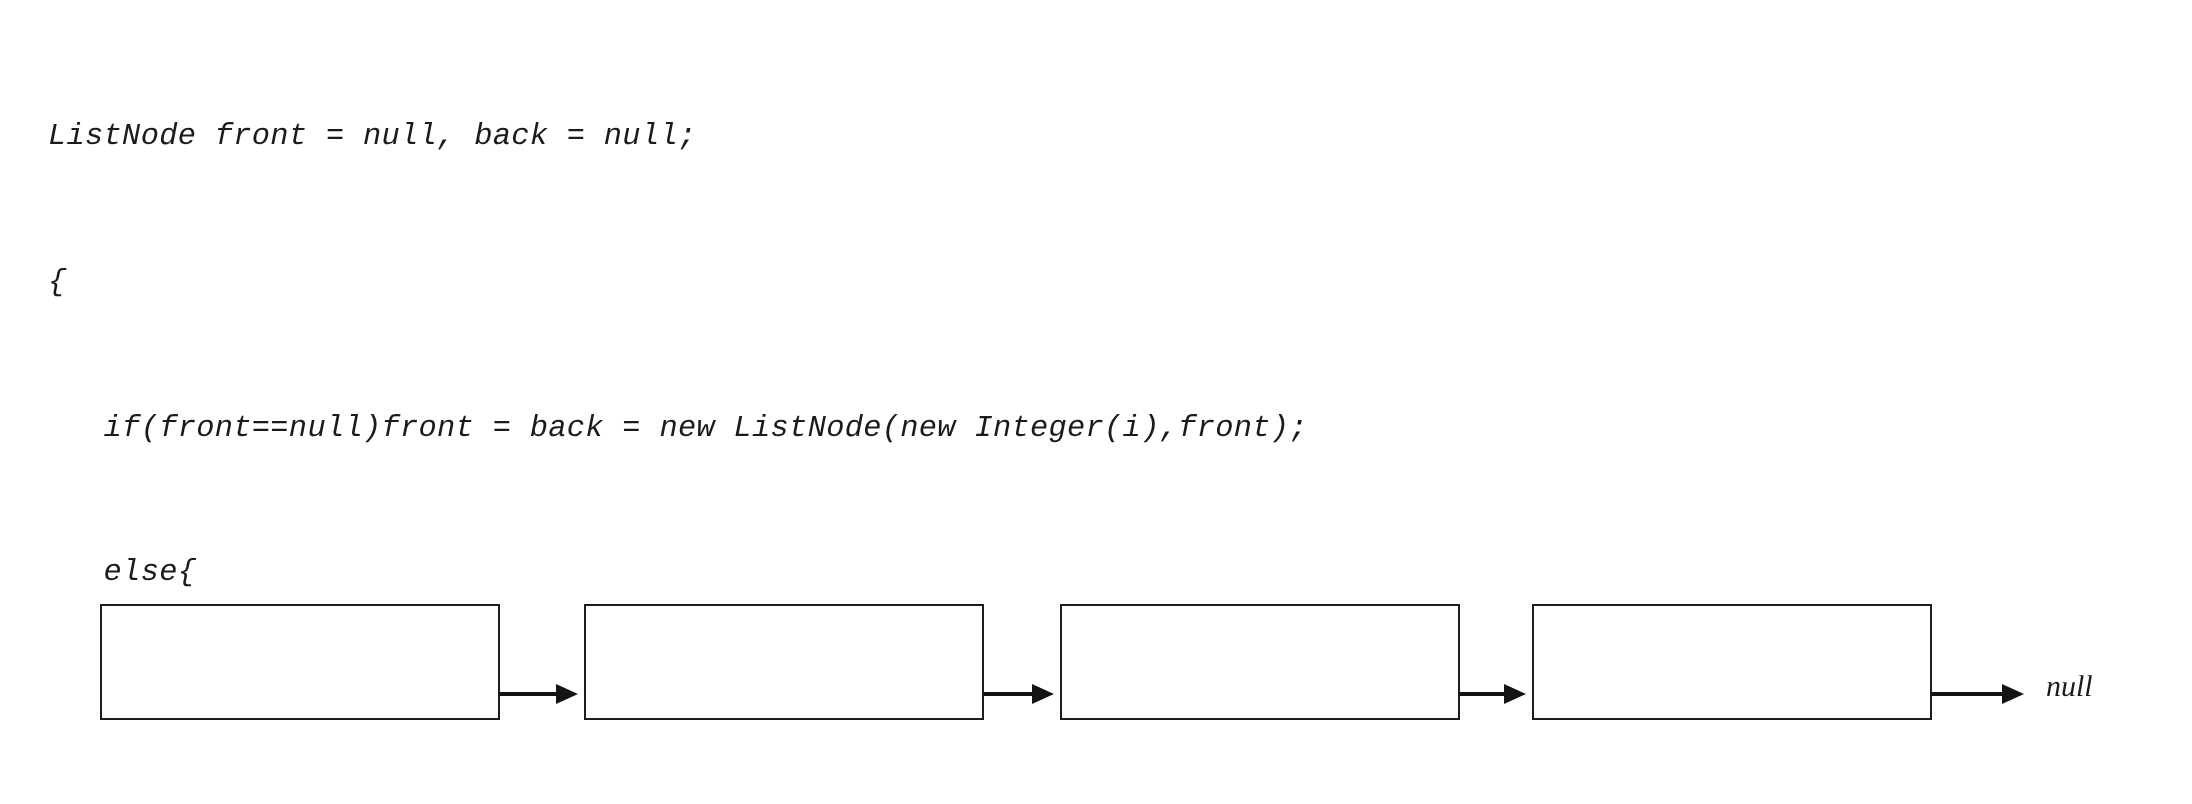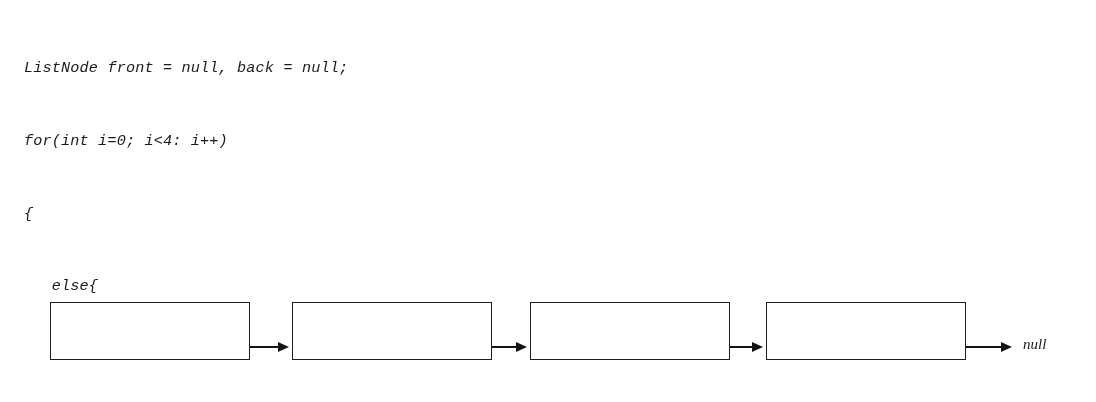--- a/index.html
+++ b/index.html
@@ -115,22 +115,22 @@
     white-space: nowrap;
   }
 </style>
 </head>
 <body>
 
 <div id="root">
 
   <div class="code-block">
     <span class="code-line">ListNode front = null, back = null;</span>
-    <span class="code-line">for(int i=0; i&lt;4: i++)</span>
     <span class="code-line">{</span>
+    <span class="code-line">   if(front==null)front = back = new ListNode(new Integer(i),front);</span>
     <span class="code-line">   else{</span>
     
     
     
     
     
   </div>
 
   <div class="diagram">
 

